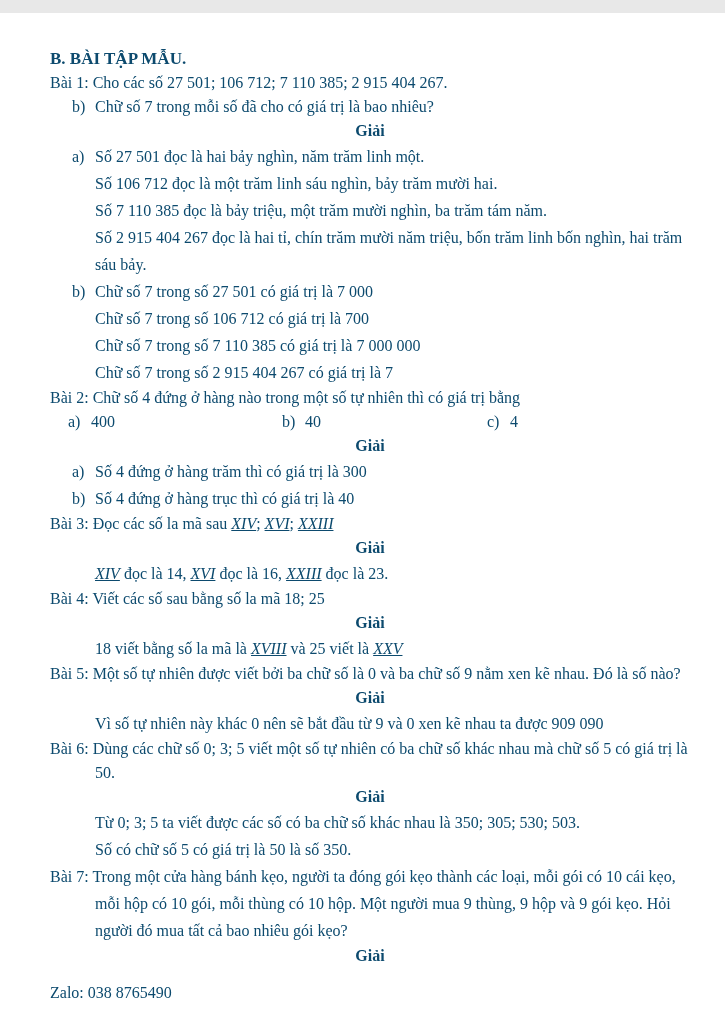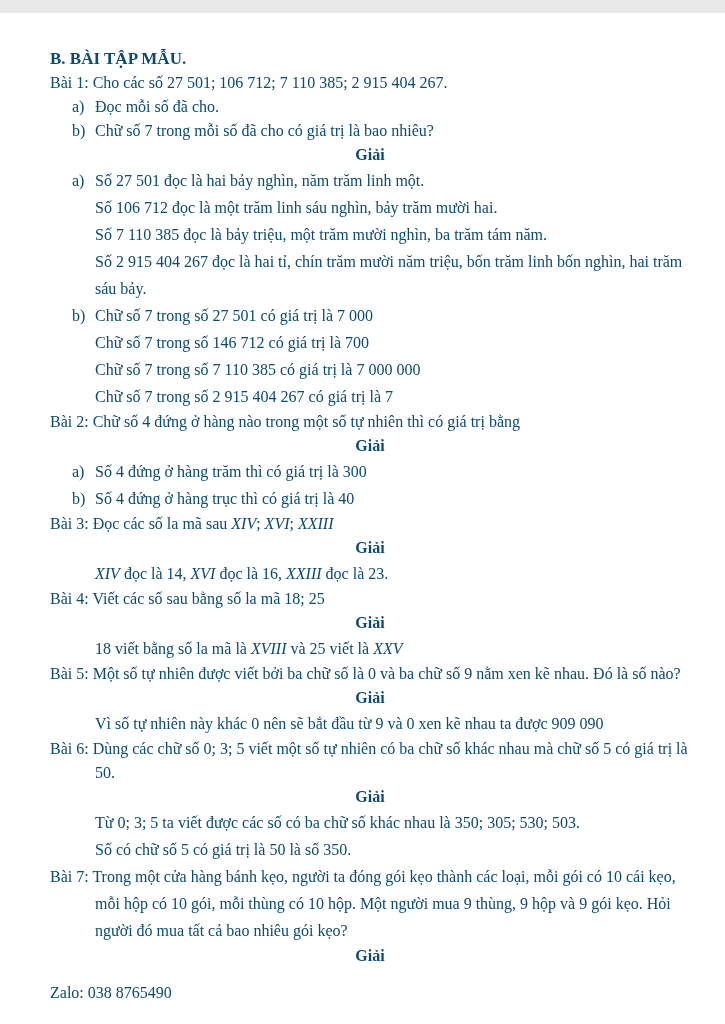--- a/index.html
+++ b/index.html
@@ -11,21 +11,21 @@
     font-family:"Liberation Serif", serif;
     font-size:16px;
     color:#0c4a6e;
     overflow:hidden;
     margin:13px auto;
   }
   .content { padding:34px 35px 0 50px; }
   .line { line-height:24px; }
   .sol  { line-height:27px; }
   .b { font-weight:bold; }
-  .it { font-style:italic; }
+  .it { font-style:italic;text-decoration:underline; }
   .prob { padding-left:45px; text-indent:-45px; }
   .prob .lbl { font-weight:normal; }
   .item { margin-left:22px; }
   .mk { display:inline-block; width:23px; text-indent:0; }
   .ind { margin-left:45px; }
   .indm { margin-left:22px; }
   .giai { text-align:center; font-weight:bold; line-height:24px; }
   .opts { display:flex; margin-left:18px; }
   .opt-a { width:214px; }
   .opt-b { width:205px; }
@@ -41,42 +41,44 @@
 <div class="page">
   <div class="content">
 
     <div class="line b" style="font-size:17px;">B. BÀI TẬP MẪU.</div>
 
     <div class="line prob">
       <span class="lbl">Bài 1:</span>
       <span>Cho các số 27 501;  106 712;  7 110 385;  2 915 404 267.</span>
     </div>
     <div class="line item">
-      <span class="mk">a)</span><span>Đọc mỗi số đã cho.</span>
-    </div>
-    <div class="line item">
       <span class="mk">b)</span><span>Chữ số 7 trong mỗi số đã cho có giá trị là bao nhiêu?</span>
     </div>
     <div class="giai">Giải</div>
     <div class="sol indm">
       <span class="mk">a)</span><span>Số 27 501 đọc là hai bảy nghìn, năm trăm linh một.</span>
     </div>
     <div class="sol ind">Số 106 712 đọc là một trăm linh sáu nghìn, bảy trăm mười hai.</div>
     <div class="sol ind">Số 7 110 385 đọc là bảy triệu, một trăm mười nghìn, ba trăm tám năm.</div>
     <div class="sol ind">Số 2 915 404 267 đọc là hai tỉ, chín trăm mười năm triệu, bốn trăm linh bốn nghìn, hai trăm sáu bảy.</div>
     <div class="sol indm">
       <span class="mk">b)</span><span>Chữ số 7 trong số 27 501 có giá trị là 7 000</span>
     </div>
-    <div class="sol ind">Chữ số 7 trong số 146 712 có giá trị là 700</div>
+    <div class="sol ind">Chữ số 7 trong số 106 712 có giá trị là 700</div>
     <div class="sol ind">Chữ số 7 trong số 7 110 385 có giá trị là 7 000 000</div>
     <div class="sol ind">Chữ số 7 trong số 2 915 404 267 có giá trị là 7</div>
 
     <div class="line prob">
       <span class="lbl">Bài 2:</span>
       <span>Chữ số 4 đứng ở hàng nào trong một số tự nhiên thì có giá trị bằng</span>
+    </div>
+    <div class="line opts">
+      <span class="opt-a"><span class="mk">a)</span><span>400</span></span>
+      <span class="opt-b"><span class="mk">b)</span><span>40</span></span>
+      <span class="opt-c"><span class="mk">c)</span><span>4</span></span>
     </div>
     <div class="giai">Giải</div>
     <div class="sol indm">
       <span class="mk">a)</span><span>Số 4 đứng ở hàng trăm thì có giá trị là 300</span>
     </div>
     <div class="sol indm">
       <span class="mk">b)</span><span>Số 4 đứng ở hàng trục thì có giá trị là 40</span>
     </div>
 
     <div class="line prob">

